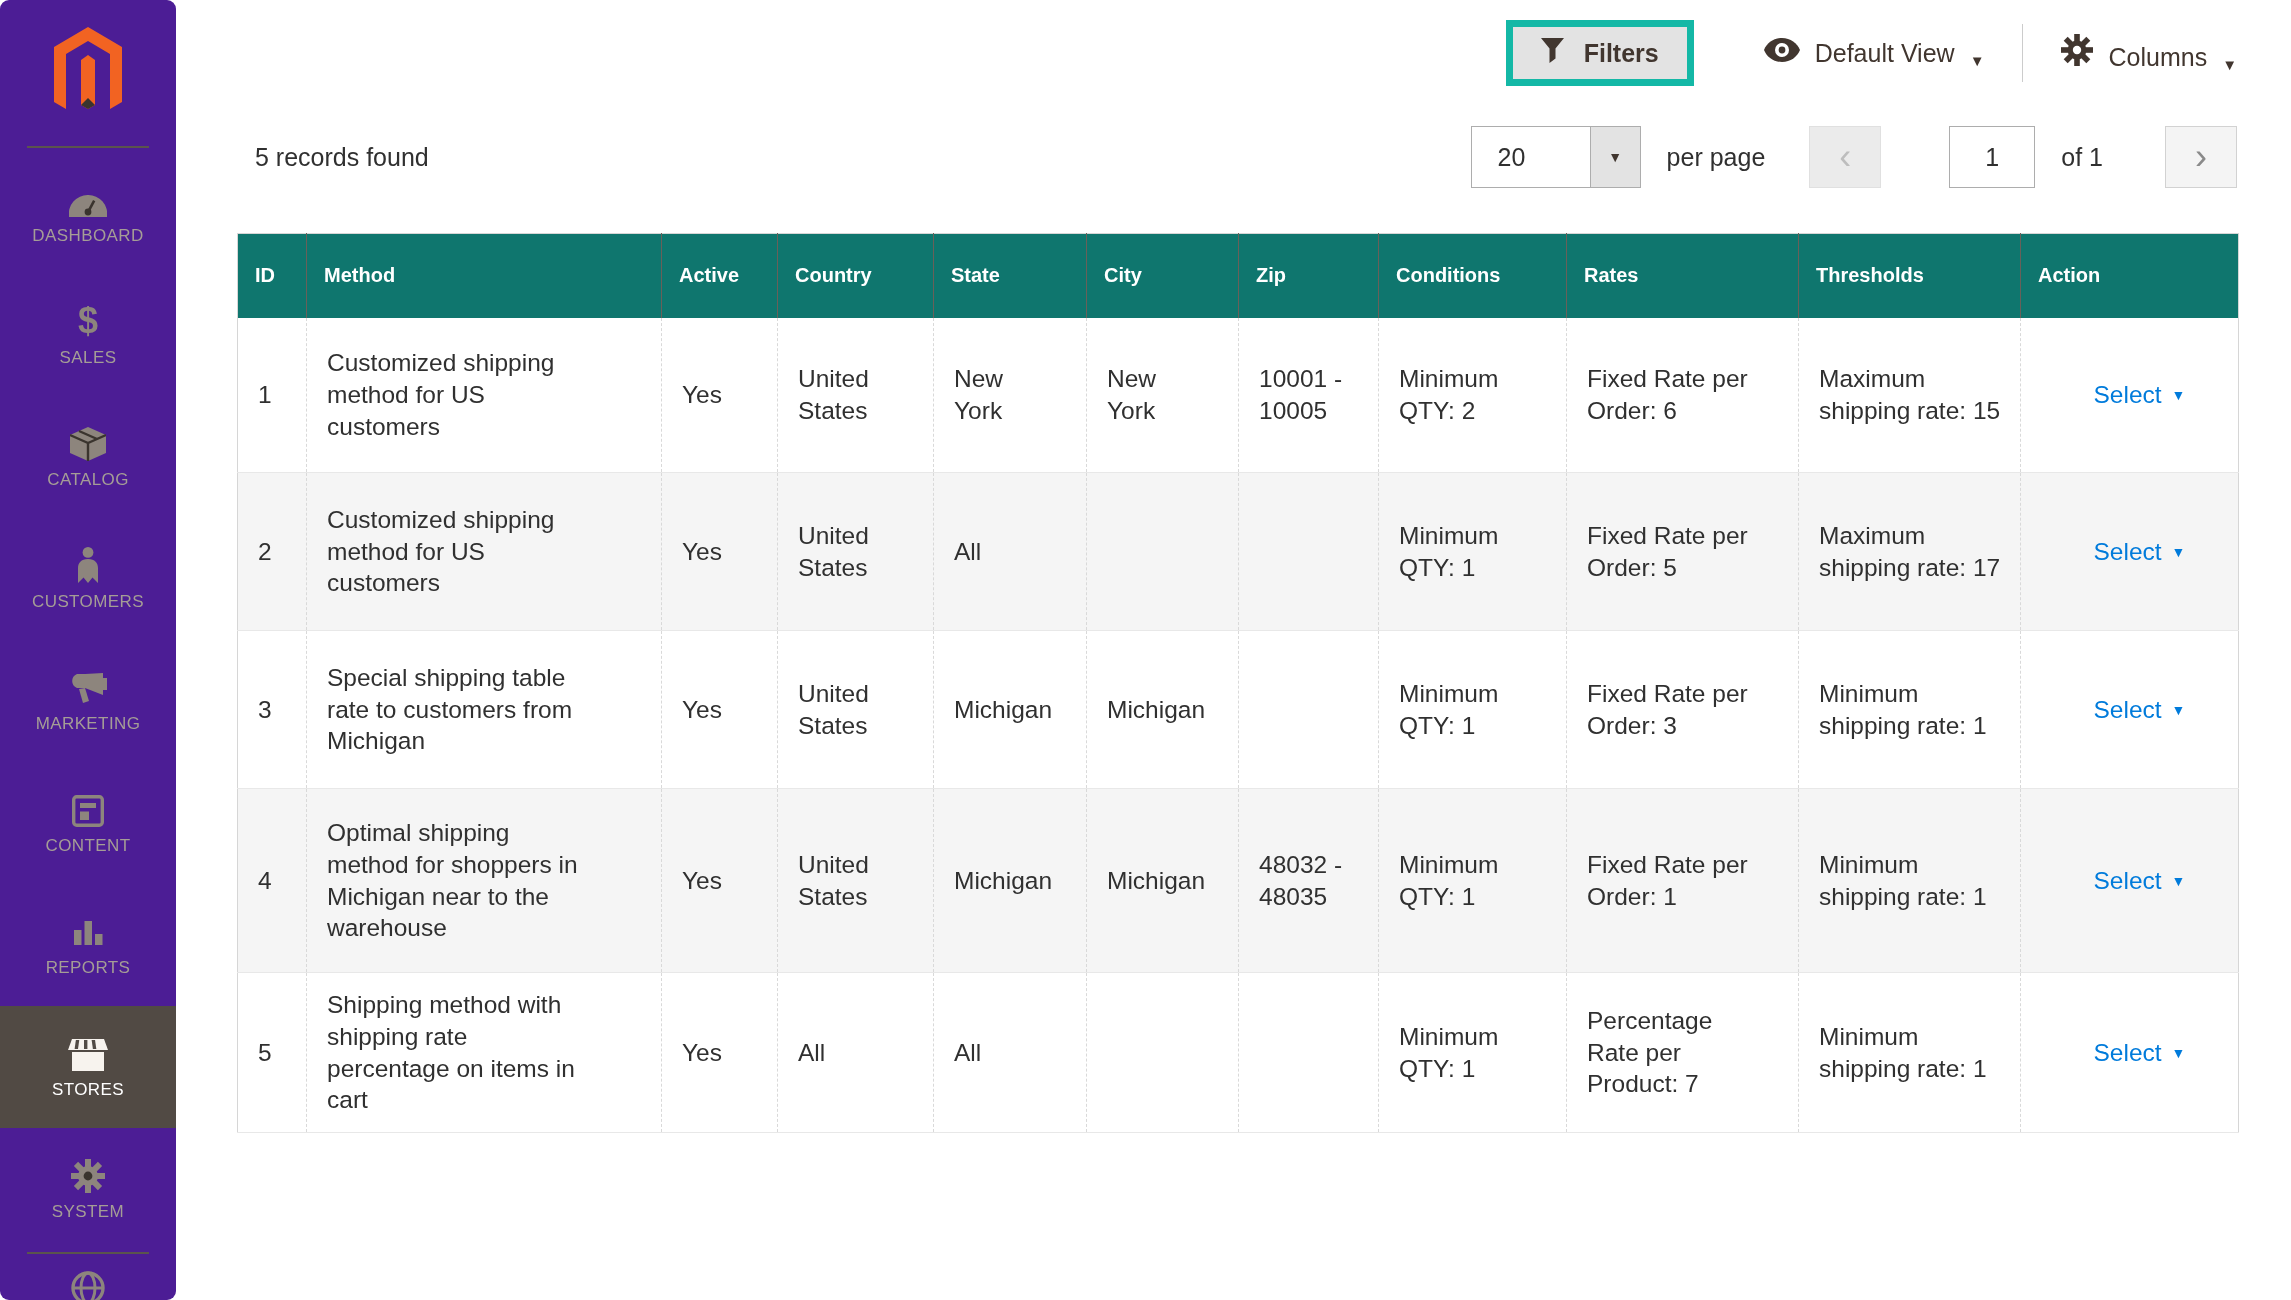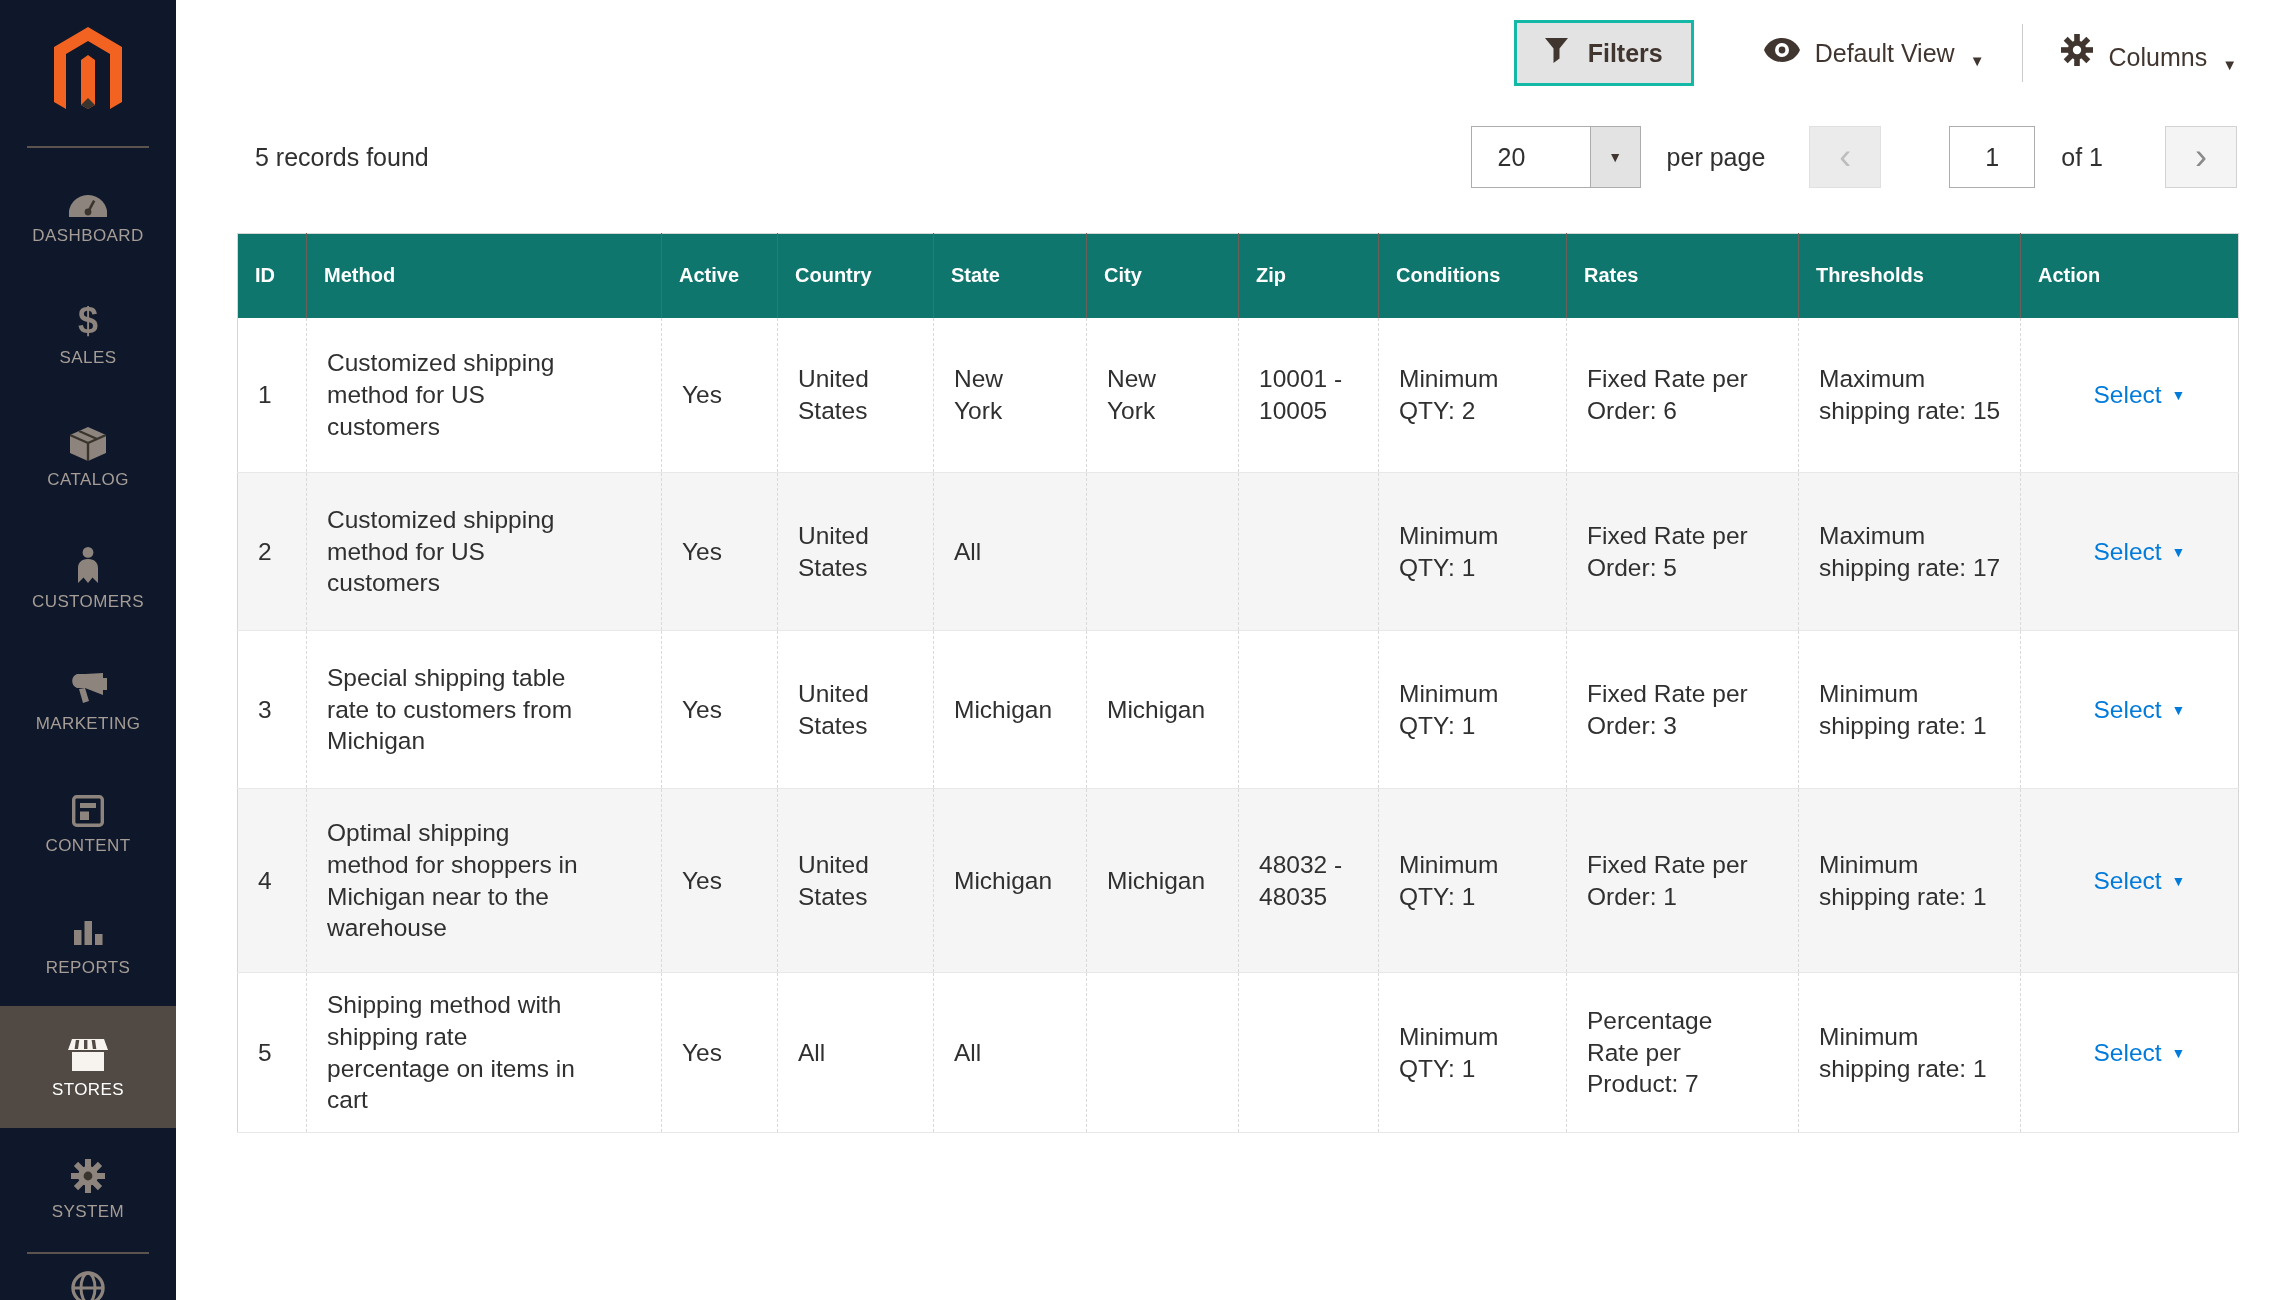--- a/index.html
+++ b/index.html
@@ -1,22 +1,22 @@
 <!DOCTYPE html>
 <html><head>
 <meta charset="utf-8">
 <style>
   * { margin:0; padding:0; box-sizing:border-box; }
   html,body { width:2291px; height:1300px; overflow:hidden; background:#fff;
               font-family:"Liberation Sans", sans-serif; }
 
   
   .sidebar { position:absolute; left:0; top:0; width:176px; height:1300px;
-             background:#0f172a; display:flex; flex-direction:column; align-items:center;
-             overflow:hidden; z-index:5; }
+             background:#4c1d95; display:flex; flex-direction:column; align-items:center;
+             overflow:hidden; z-index:5;border-radius:9px; }
   .logo-wrap { margin-top:26px; width:70px; height:96px; cursor:pointer; }
   .logo-divider { width:122px; border-top:2px solid #5b544d; margin-top:24px; }
   .nav { width:100%; margin-top:4px; }
   .nav-item { height:122px; width:100%; display:flex; flex-direction:column;
               align-items:center; justify-content:center; gap:9px; cursor:pointer; }
   .nav-item.active { background:#514a44; }
   .nav-label { font-size:17px; letter-spacing:0.4px; color:#a59d96; }
   .nav-item.active .nav-label { color:#ffffff; }
   .nav-icon { height:36px; display:flex; align-items:flex-end; justify-content:center; }
   .dollar { font-size:36px; font-weight:bold; color:#8d857d; line-height:1; }
@@ -32,21 +32,21 @@
   .header-link { font-size:26px; font-weight:600; color:#41362f; margin-right:88px; cursor:pointer; }
   .primary-btn { background:#eb5202; color:#fff; border:none; border-radius:2px;
                  font-family:"Liberation Sans", sans-serif;
                  font-size:27px; font-weight:600; padding:0 32px; height:80px; cursor:pointer; }
 
   .content { padding:0 54px 0 61px; }
 
   
   .toolbar-row { margin-top:20px; height:66px; display:flex; justify-content:flex-end; align-items:center; }
   .filters-btn { display:flex; align-items:center; gap:20px; background:#e3e3e3;
-                 border:3px solid #14b8a6; height:66px; padding:0 28px;
+                 border:7px solid #14b8a6; height:66px; padding:0 28px;
                  font-family:"Liberation Sans", sans-serif;
                  font-size:25px; font-weight:600; color:#41362f; cursor:pointer; }
   .view-control, .columns-control { display:flex; align-items:flex-end; gap:15px;
                  font-size:25px; color:#41362f; cursor:pointer; }
   .view-control { margin-left:70px; }
   .caret { font-size:15px; color:#41362f; line-height:1; }
   .divider-v { width:1px; height:58px; background:#ccc; margin:0 38px; }
 
   
   .grid-row { margin-top:40px; height:62px; display:flex; align-items:center; }

